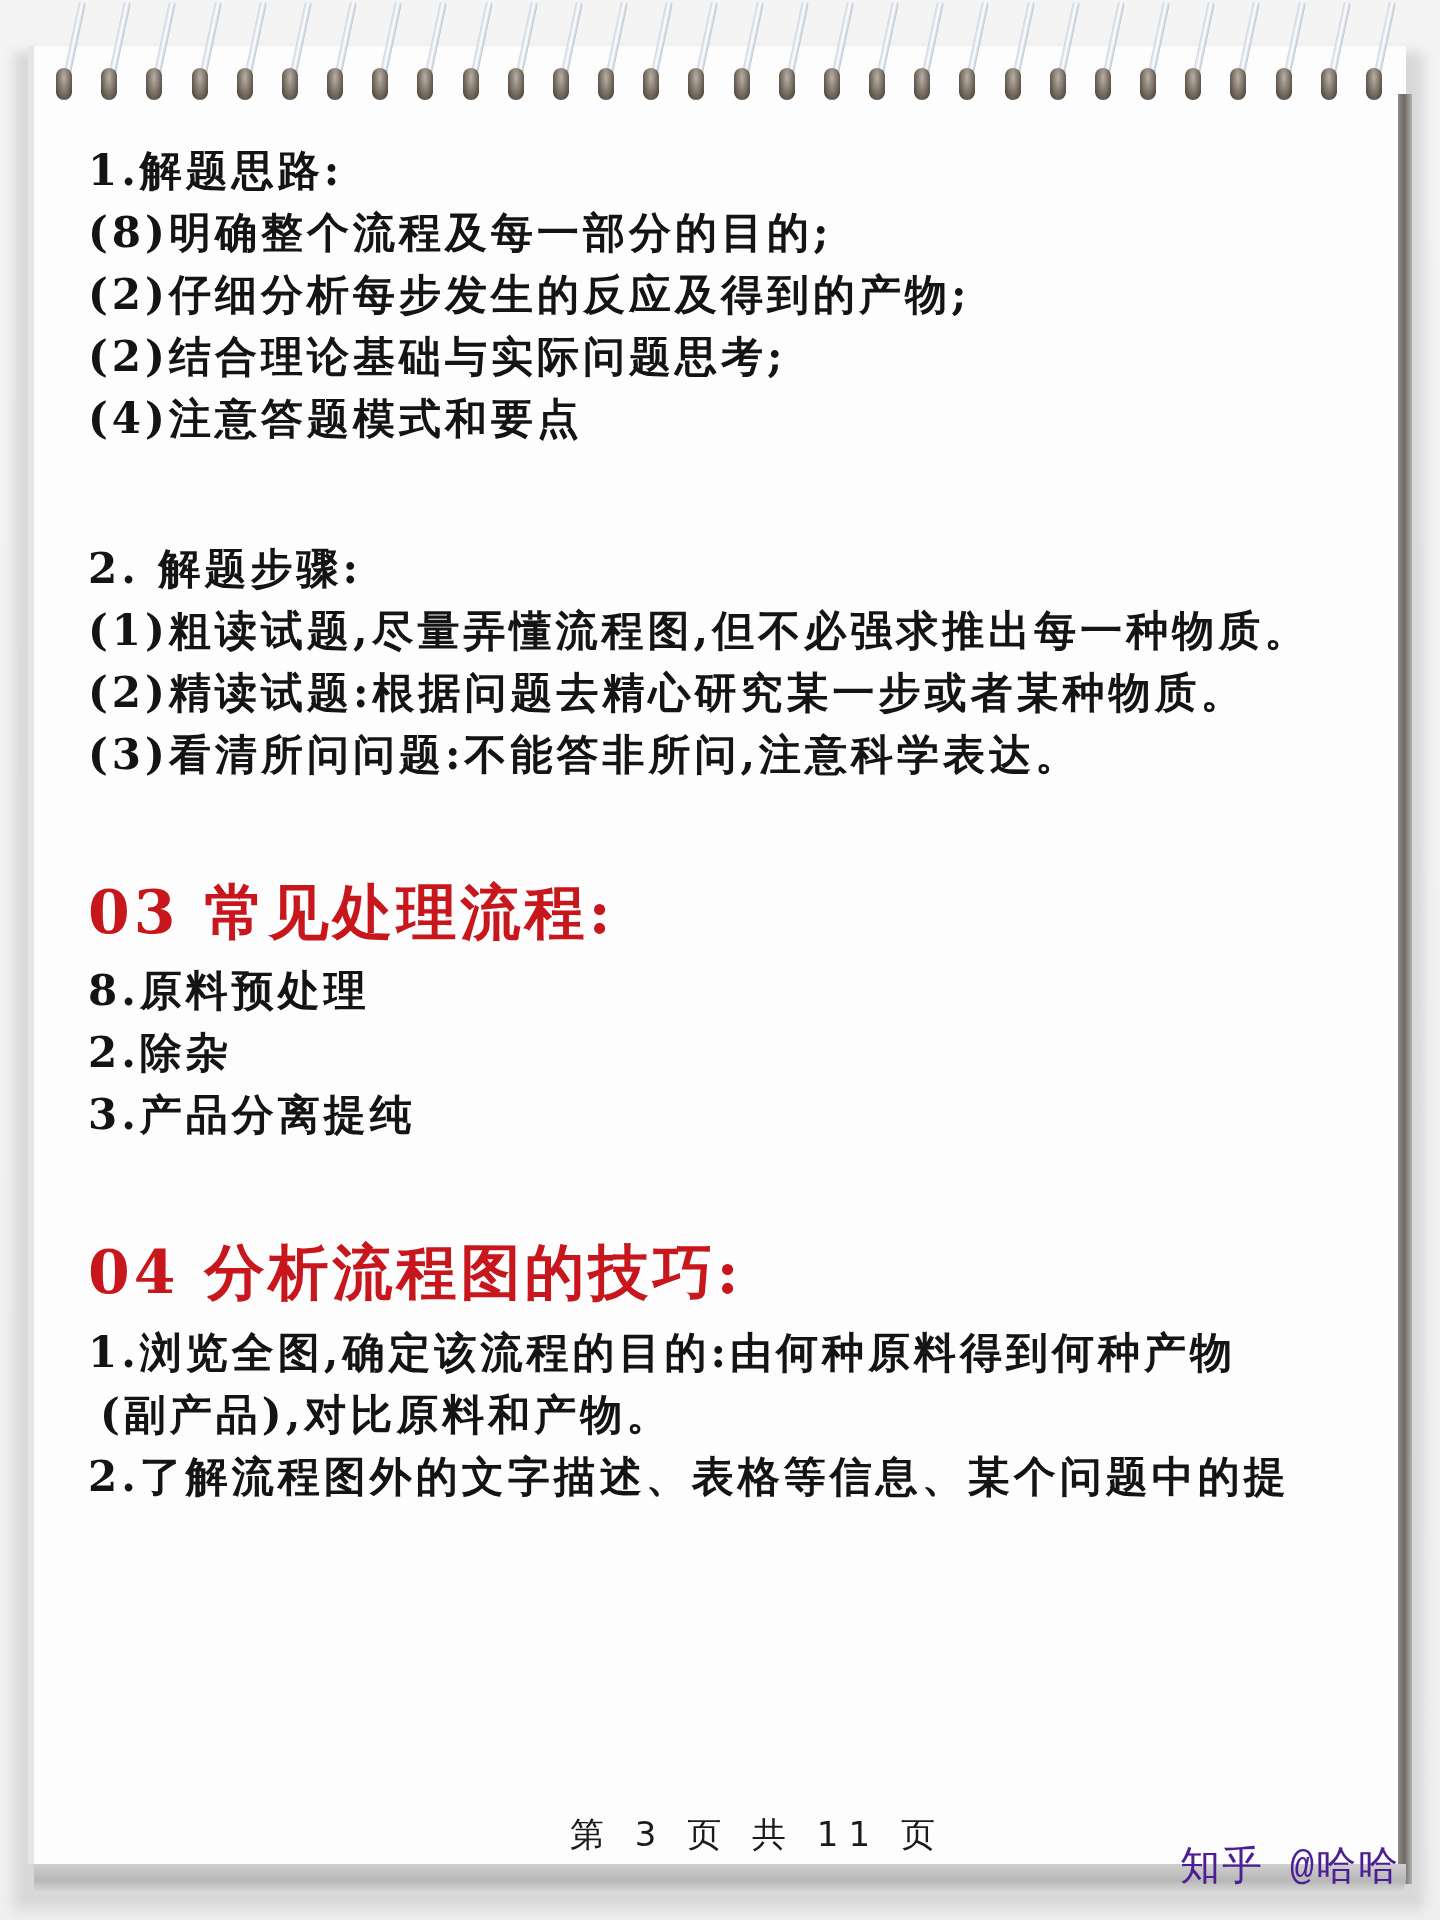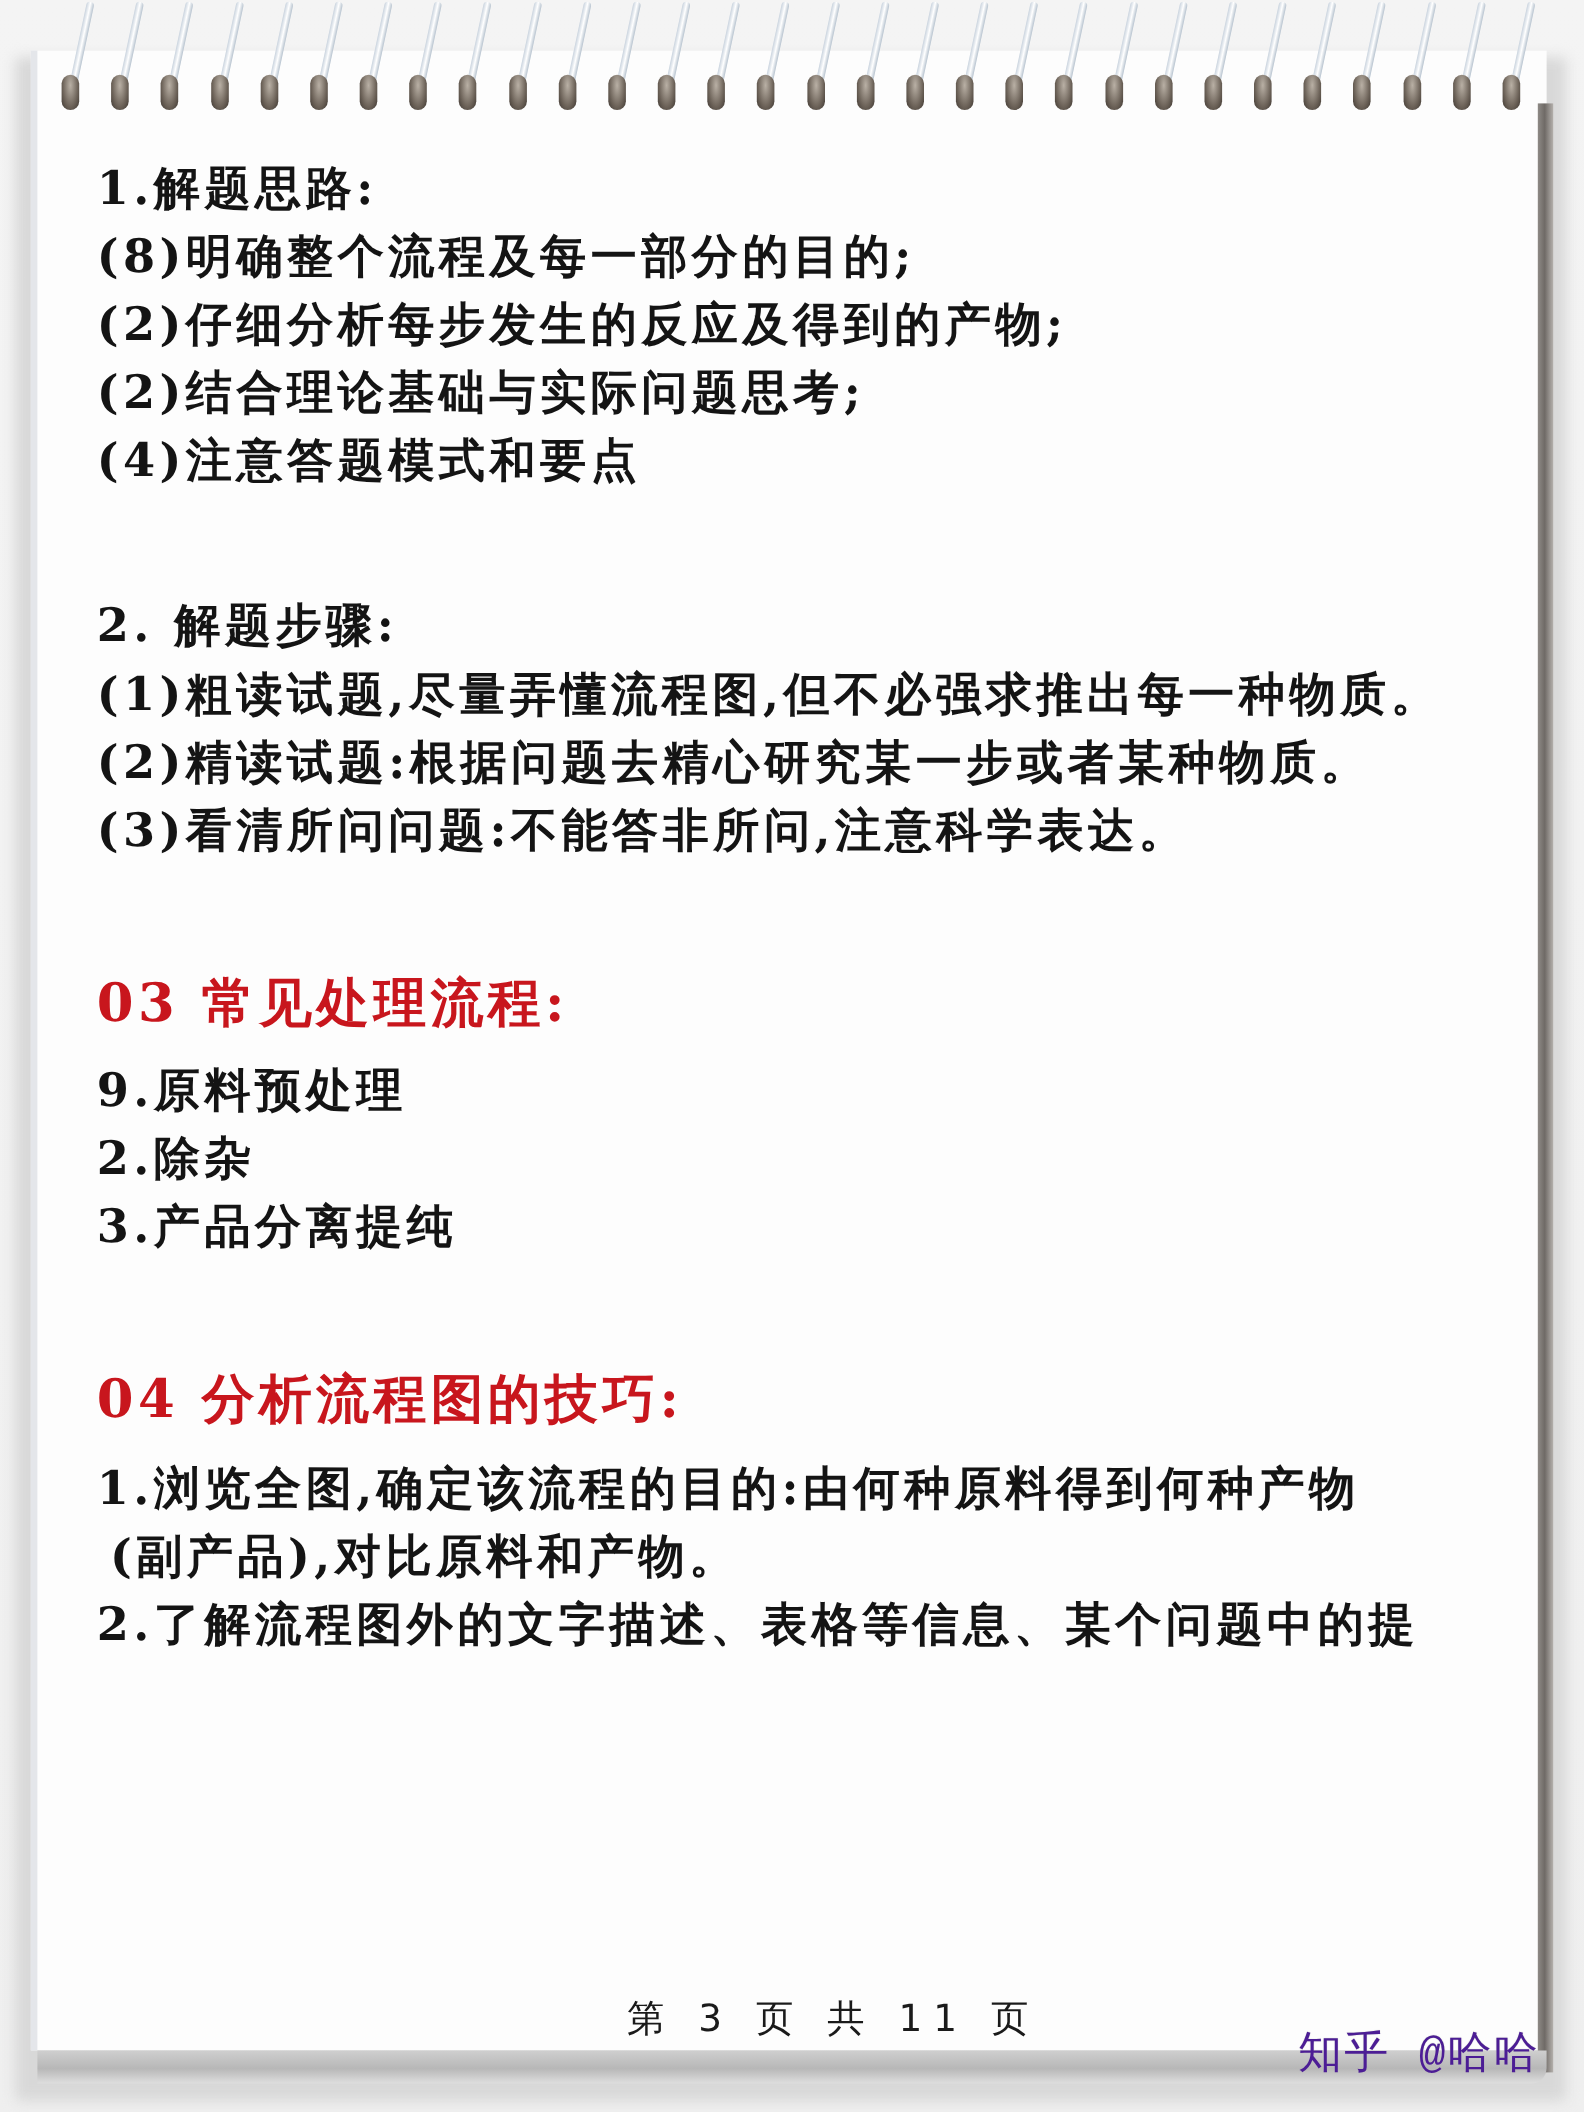--- a/index.html
+++ b/index.html
@@ -100,21 +100,21 @@
       letter-spacing: 4px;
     }
     .line {
       height: 62px;
       line-height: 62px;
       white-space: nowrap;
     }
     .gap-l { height: 88px; }
     .heading {
       color: #c8161d;
-      font-size: 48px;
+      font-size: 60px;
       height: 76px;
       line-height: 76px;
       letter-spacing: 4px;
     }
     .sub-indent { padding-left: 12px; }
     .footer-page {
       position: absolute;
       left: 570px;
       top: 1812px;
       font-size: 34px;
@@ -275,21 +275,21 @@
 
   <div class="line">2. 解题步骤:</div>
   <div class="line">(1)粗读试题,尽量弄懂流程图,但不必强求推出每一种物质。</div>
   <div class="line">(2)精读试题:根据问题去精心研究某一步或者某种物质。</div>
   <div class="line">(3)看清所问问题:不能答非所问,注意科学表达。</div>
 
   <div class="gap-l"></div>
 
   <div class="heading">03 常见处理流程:</div>
   <div style="height:10px"></div>
-  <div class="line">9.原料预处理</div>
+  <div class="line">8.原料预处理</div>
   <div class="line">2.除杂</div>
   <div class="line">3.产品分离提纯</div>
 
   <div class="gap-l"></div>
 
   <div class="heading">04 分析流程图的技巧:</div>
   <div style="height:12px"></div>
   <div class="line">1.浏览全图,确定该流程的目的:由何种原料得到何种产物</div>
   <div class="line sub-indent">(副产品),对比原料和产物。</div>
   <div class="line">2.了解流程图外的文字描述、表格等信息、某个问题中的提</div>

